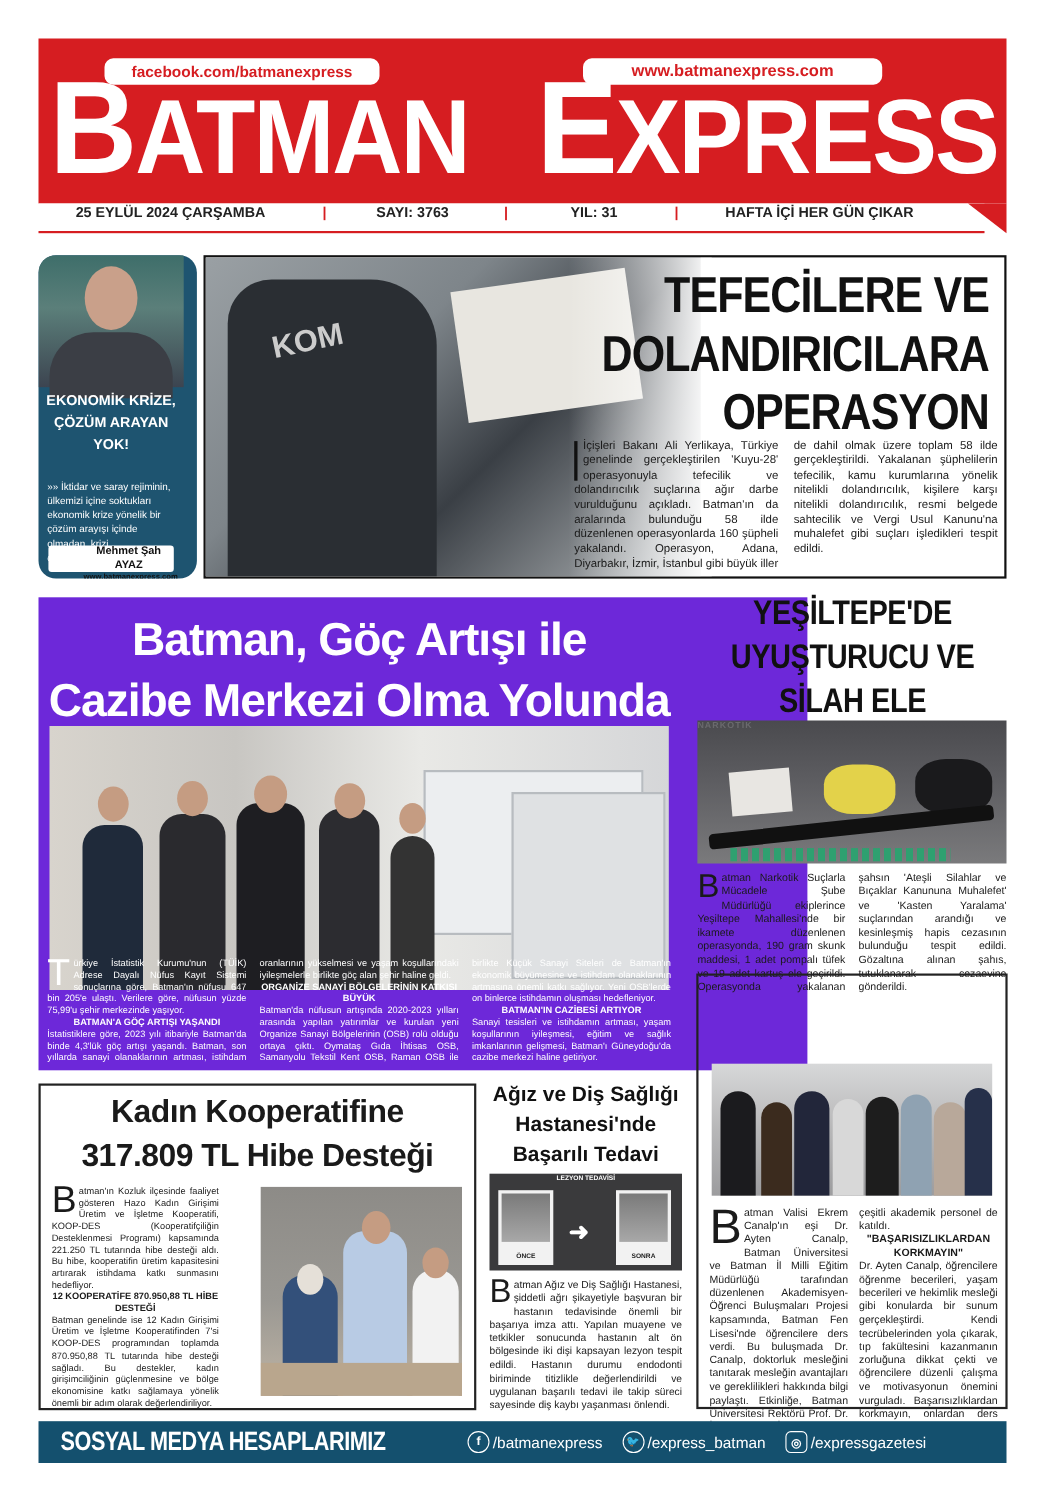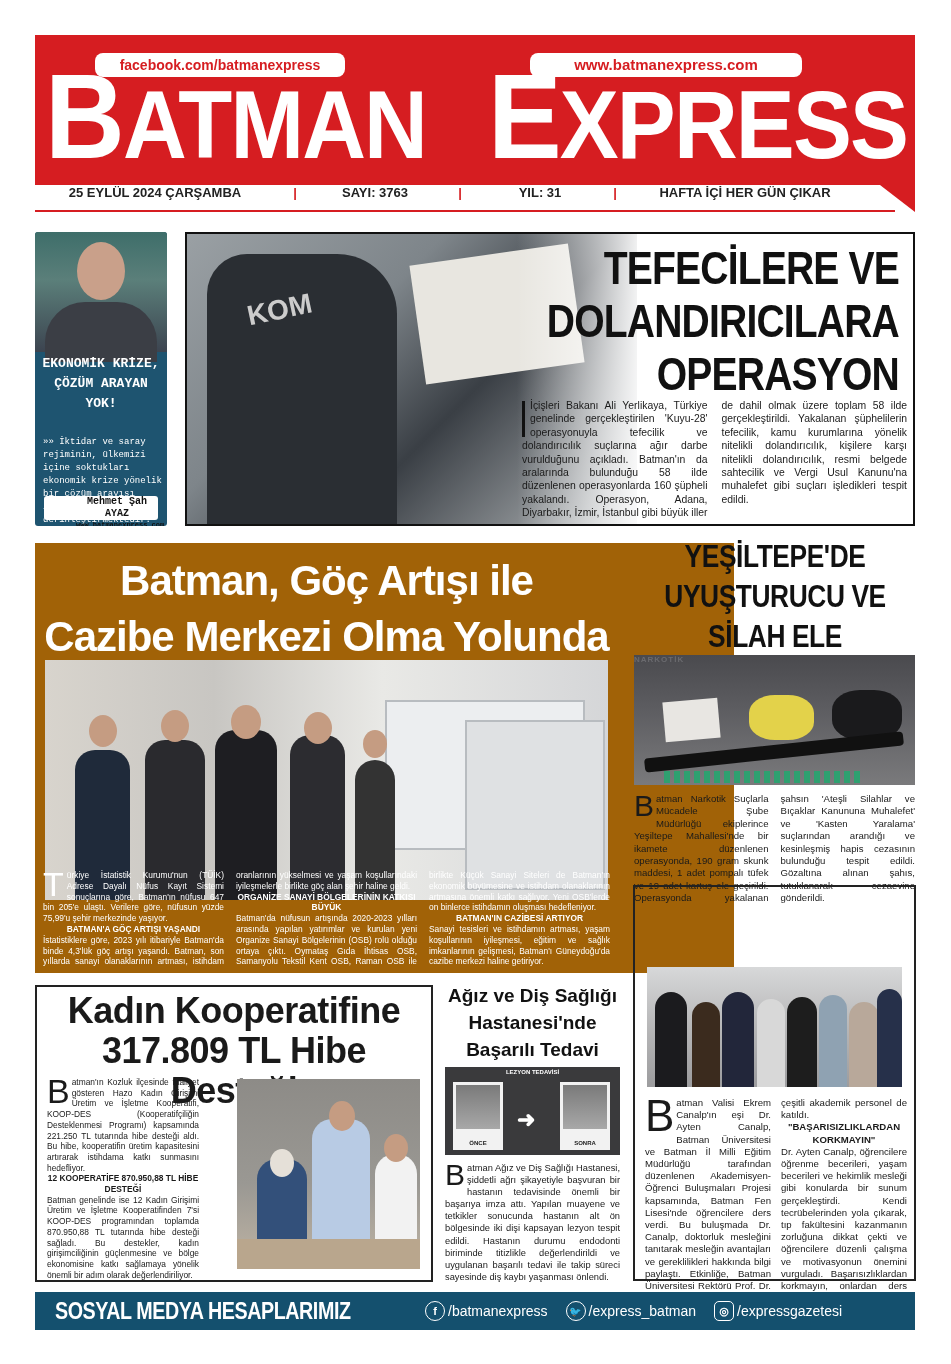--- a/index.html
+++ b/index.html
@@ -12,21 +12,21 @@
   .masthead-title .big { font-size: 120px; }
   .pill { background: #fff; color: #d61d21; font-weight: 700; font-size: 14px; border-radius: 8px; padding: 2px 10px; height: 24px; line-height: 20px; text-align: center; }
   .pill.fb { left: 95px; top: 53px; width: 250px; }
   .pill.web { left: 530px; top: 53px; width: 272px; font-size: 15px; }
   .infobar { left: 35px; top: 185px; width: 860px; height: 27px; background: #fff; border-bottom: 2px solid #d61d21; display: flex; align-items: flex-start; font-weight: 700; font-size: 13px; color: #222; }
   .infobar-tail { left: 880px; top: 185px; width: 0; height: 0; border-top: 27px solid #d61d21; border-left: 35px solid transparent; }
   .infobar .seg { text-align: center; }
   .infobar .sep { color: #d61d21; font-weight: 700; }
 
   
-  .colbox { left: 35px; top: 232px; width: 132px; height: 294px; background: #1e5470; border-radius: 3px; overflow: hidden; font-family: Liberation Mono, monospace; }
+  .colbox { left: 35px; top: 232px; width: 144px; height: 294px; background: #1e5470; border-radius: 16px; overflow: hidden; }
   .colbox .photo { position: absolute; left: 0; top: 0; width: 132px; height: 120px; background: linear-gradient(180deg,#3e6e6a 0%,#5b7f7a 40%,#3c4450 100%); }
   .colbox .face { position: absolute; left: 42px; top: 10px; width: 48px; height: 58px; border-radius: 50%; background: #c9a08a; }
   .colbox .suit { position: absolute; left: 10px; top: 70px; width: 112px; height: 60px; border-radius: 40px 40px 0 0; background: #3b3e45; }
   .colbox .headline { position: absolute; left: 0; top: 122px; width: 132px; text-align: center; color: #fff; font-weight: 700; font-size: 13px; line-height: 20px; }
   .colbox .summary { position: absolute; left: 8px; top: 204px; width: 120px; color: #fff; font-size: 9px; line-height: 13px; }
   .colbox .byline { position: absolute; left: 9px; top: 264px; width: 114px; height: 24px; background: #fff; border-radius: 3px; text-align: center; padding-left: 32px; }
   .colbox .byline .name { font-weight: 700; font-size: 10px; line-height: 12px; color: #111; display: block; }
   .colbox .byline .site { font-weight: 700; font-size: 7px; line-height: 10px; color: #111; display: block; }
 
   
@@ -34,21 +34,21 @@
   .topstory .photo { position: absolute; left: 0; top: 0; width: 450px; height: 290px; background: linear-gradient(135deg,#9aa0a4 0%,#7e858a 35%,#3a3f45 60%,#b9bdbf 100%); }
   .topstory .vest { position: absolute; left: 20px; top: 20px; width: 190px; height: 270px; background: #2a2e33; border-radius: 40px 60px 0 0; }
   .topstory .vest span { position: absolute; left: 40px; top: 40px; color: #ccc; font-weight: 700; font-size: 28px; transform: rotate(-12deg); }
   .topstory .paper { position: absolute; left: 230px; top: 20px; width: 160px; height: 120px; background: #e8e6e0; transform: rotate(-8deg); }
   .topstory .fade { position: absolute; left: 330px; top: 0; width: 130px; height: 290px; background: linear-gradient(90deg,rgba(255,255,255,0) 0%,#fff 100%); }
   .topstory .title { position: absolute; right: 14px; top: 8px; width: 420px; text-align: right; font-weight: 900; font-size: 46px; line-height: 53px; color: #111; letter-spacing: -1px; transform: scaleX(0.85); transform-origin: right; }
   .topstory .body { position: absolute; left: 335px; top: 165px; width: 385px; column-count: 2; column-gap: 14px; font-size: 10.4px; line-height: 13.4px; text-align: justify; }
   .dropcap-bar { float: left; width: 3px; height: 36px; background: #111; margin: 2px 5px 0 0; }
 
   
-  .migration { left: 35px; top: 543px; width: 699px; height: 430px; background: #a16207; }
+  .migration { left: 35px; top: 543px; width: 699px; height: 430px; background: #6d28d9; }
   .migration .title { position: absolute; left: 0; top: 10px; width: 583px; text-align: center; color: #fff; font-weight: 900; font-size: 42px; line-height: 56px; letter-spacing: -1px; }
   .migration .photo { position: absolute; left: 10px; top: 117px; width: 563px; height: 240px; background: linear-gradient(90deg,#d8d4cd 0%,#c8c6c2 30%,#e9e9e6 60%,#d5d6d8 100%); overflow: hidden; }
   .person { position: absolute; bottom: 0; background: #2a2a2e; border-radius: 20px 20px 0 0; }
   .head { position: absolute; border-radius: 50%; background: #c59c82; }
   .machine { position: absolute; background: #eceef0; border: 2px solid #b8bcc0; }
   .migration .cols { position: absolute; left: 8px; top: 327px; width: 567px; column-count: 3; column-gap: 12px; color: #fff; font-size: 8.4px; line-height: 10.8px; text-align: justify; }
   .sub { text-align: center; font-weight: 700; display: block; }
   .dropT { float: left; font-size: 34px; line-height: 28px; margin-right: 3px; font-weight: 300; }
 
   
@@ -58,21 +58,21 @@
   .dropB { float: left; font-size: 30px; line-height: 25px; margin-right: 2px; font-weight: 300; }
 
   
   .canalp { left: 633px; top: 885px; width: 283px; height: 396px; border: 2px solid #222; }
   .canalp .title { position: absolute; left: 0; top: 6px; width: 279px; text-align: center; font-weight: 900; font-size: 28px; line-height: 35px; letter-spacing: -0.5px; }
   .canalp .photo { position: absolute; left: 12px; top: 80px; width: 255px; height: 120px; background: linear-gradient(180deg,#d7d8d9 0%,#b7b7b8 50%,#9c9c9e 100%); overflow: hidden; }
   .canalp .body { position: absolute; left: 10px; top: 210px; width: 262px; column-count: 2; column-gap: 10px; font-size: 9.6px; line-height: 12.2px; text-align: justify; }
 
   
   .koop { left: 35px; top: 985px; width: 398px; height: 297px; border: 2px solid #222; }
-  .koop .title { position: absolute; left: 0; top: 4px; width: 394px; text-align: center; font-weight: 900; font-size: 36px; line-height: 40px; letter-spacing: -0.5px; }
+  .koop .title { position: absolute; left: 0; top: 4px; width: 394px; text-align: center; font-weight: 900; font-size: 29px; line-height: 40px; letter-spacing: -0.5px; }
   .koop .body { position: absolute; left: 10px; top: 90px; width: 152px; font-size: 8.4px; line-height: 10.7px; text-align: justify; }
   .koop .photo { position: absolute; left: 200px; top: 92px; width: 183px; height: 190px; background: linear-gradient(180deg,#8d8b87 0%,#9a9893 55%,#bfb4a4 100%); overflow: hidden; }
 
   
   .dental-title { left: 440px; top: 982px; width: 185px; text-align: center; font-weight: 700; font-size: 19px; line-height: 27px; color: #111; }
   .dental-photo { left: 445px; top: 1067px; width: 175px; height: 88px; background: #3a3a3c; }
   .dental-photo .lbl { position: absolute; left: 0; top: 2px; width: 175px; text-align: center; color: #fff; font-weight: 700; font-size: 6px; }
   .xray { position: absolute; top: 15px; width: 50px; height: 68px; background: #f2f2f2; }
   .xray .img { position: absolute; left: 3px; top: 3px; width: 44px; height: 44px; background: linear-gradient(180deg,#7a7a7a,#a8a8a8); }
   .xray .cap { position: absolute; left: 0; bottom: 4px; width: 50px; text-align: center; font-size: 6px; font-weight: 700; }

